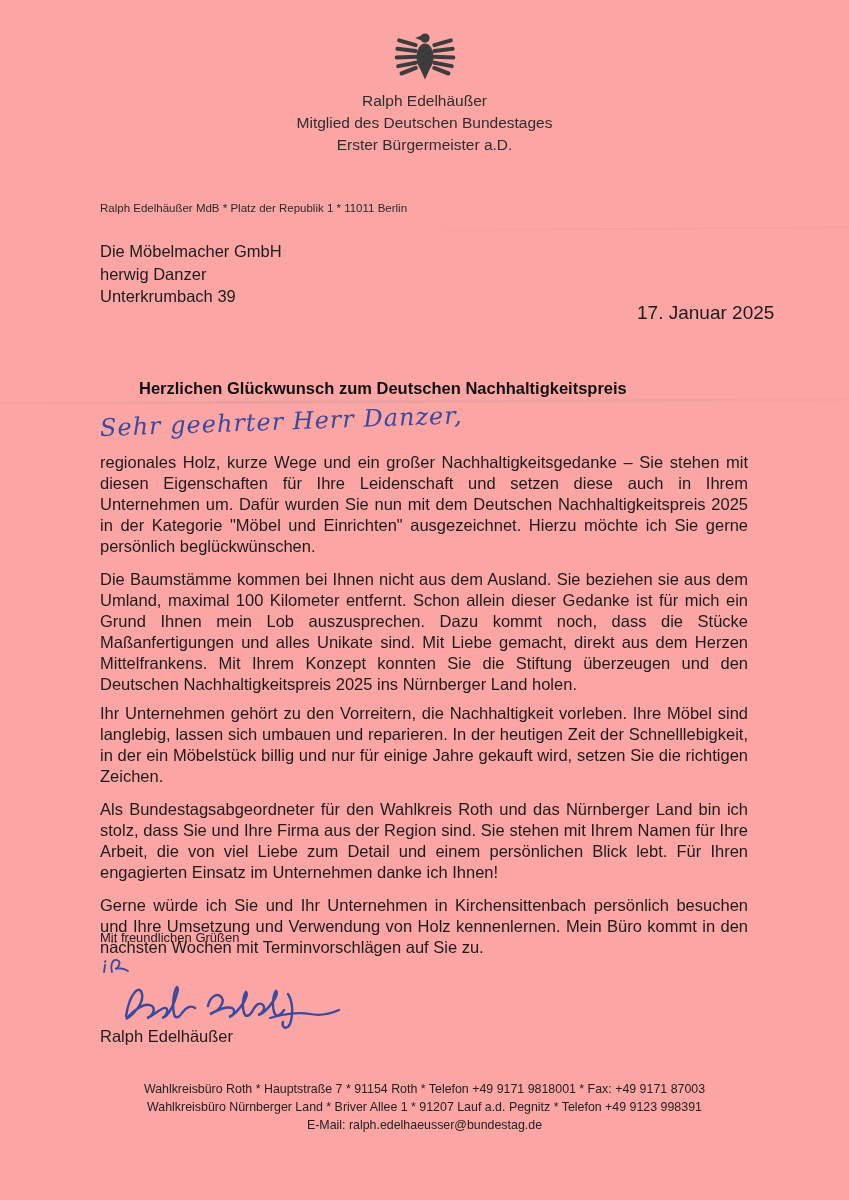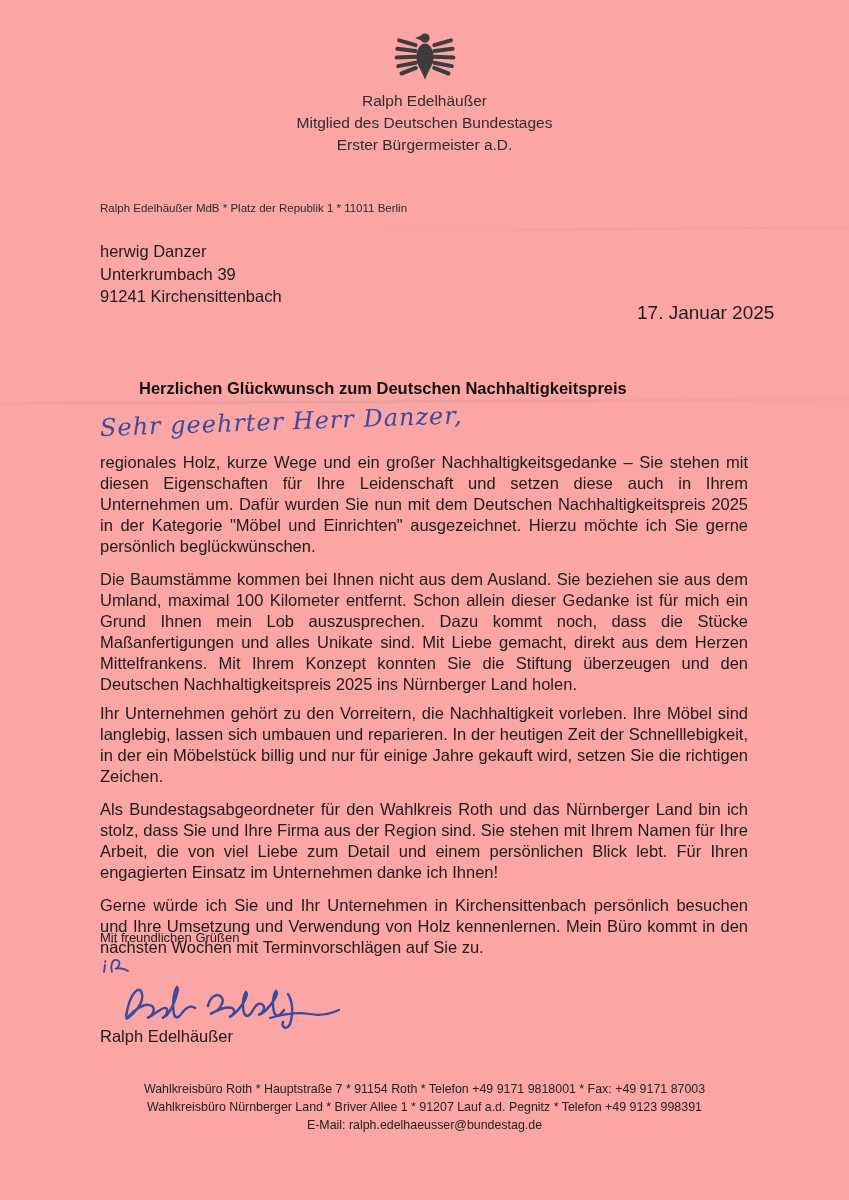--- a/index.html
+++ b/index.html
@@ -123,23 +123,23 @@
 
   <div class="abs header-block">
     <div>Ralph Edelhäußer</div>
     <div>Mitglied des Deutschen Bundestages</div>
     <div>Erster Bürgermeister a.D.</div>
   </div>
 
   <div class="abs sender-line">Ralph Edelhäußer MdB * Platz der Republik 1 * 11011 Berlin</div>
 
   <div class="abs recipient">
+    <div>Die Möbelmacher GmbH</div>
     <div>herwig Danzer</div>
     <div>Unterkrumbach 39</div>
-    <div>91241 Kirchensittenbach</div>
   </div>
 
   <div class="abs date">17. Januar 2025</div>
 
   <div class="abs subject">Herzlichen Glückwunsch zum Deutschen Nachhaltigkeitspreis</div>
 
   <div class="abs salutation">Sehr geehrter Herr Danzer,</div>
 
   <div class="abs body-text">
     <p>regionales Holz, kurze Wege und ein großer Nachhaltigkeitsgedanke – Sie stehen mit diesen Eigenschaften für Ihre Leidenschaft und setzen diese auch in Ihrem Unternehmen um. Dafür wurden Sie nun mit dem Deutschen Nachhaltigkeitspreis 2025 in der Kategorie "Möbel und Einrichten" ausgezeichnet. Hierzu möchte ich Sie gerne persönlich beglückwünschen.</p>

